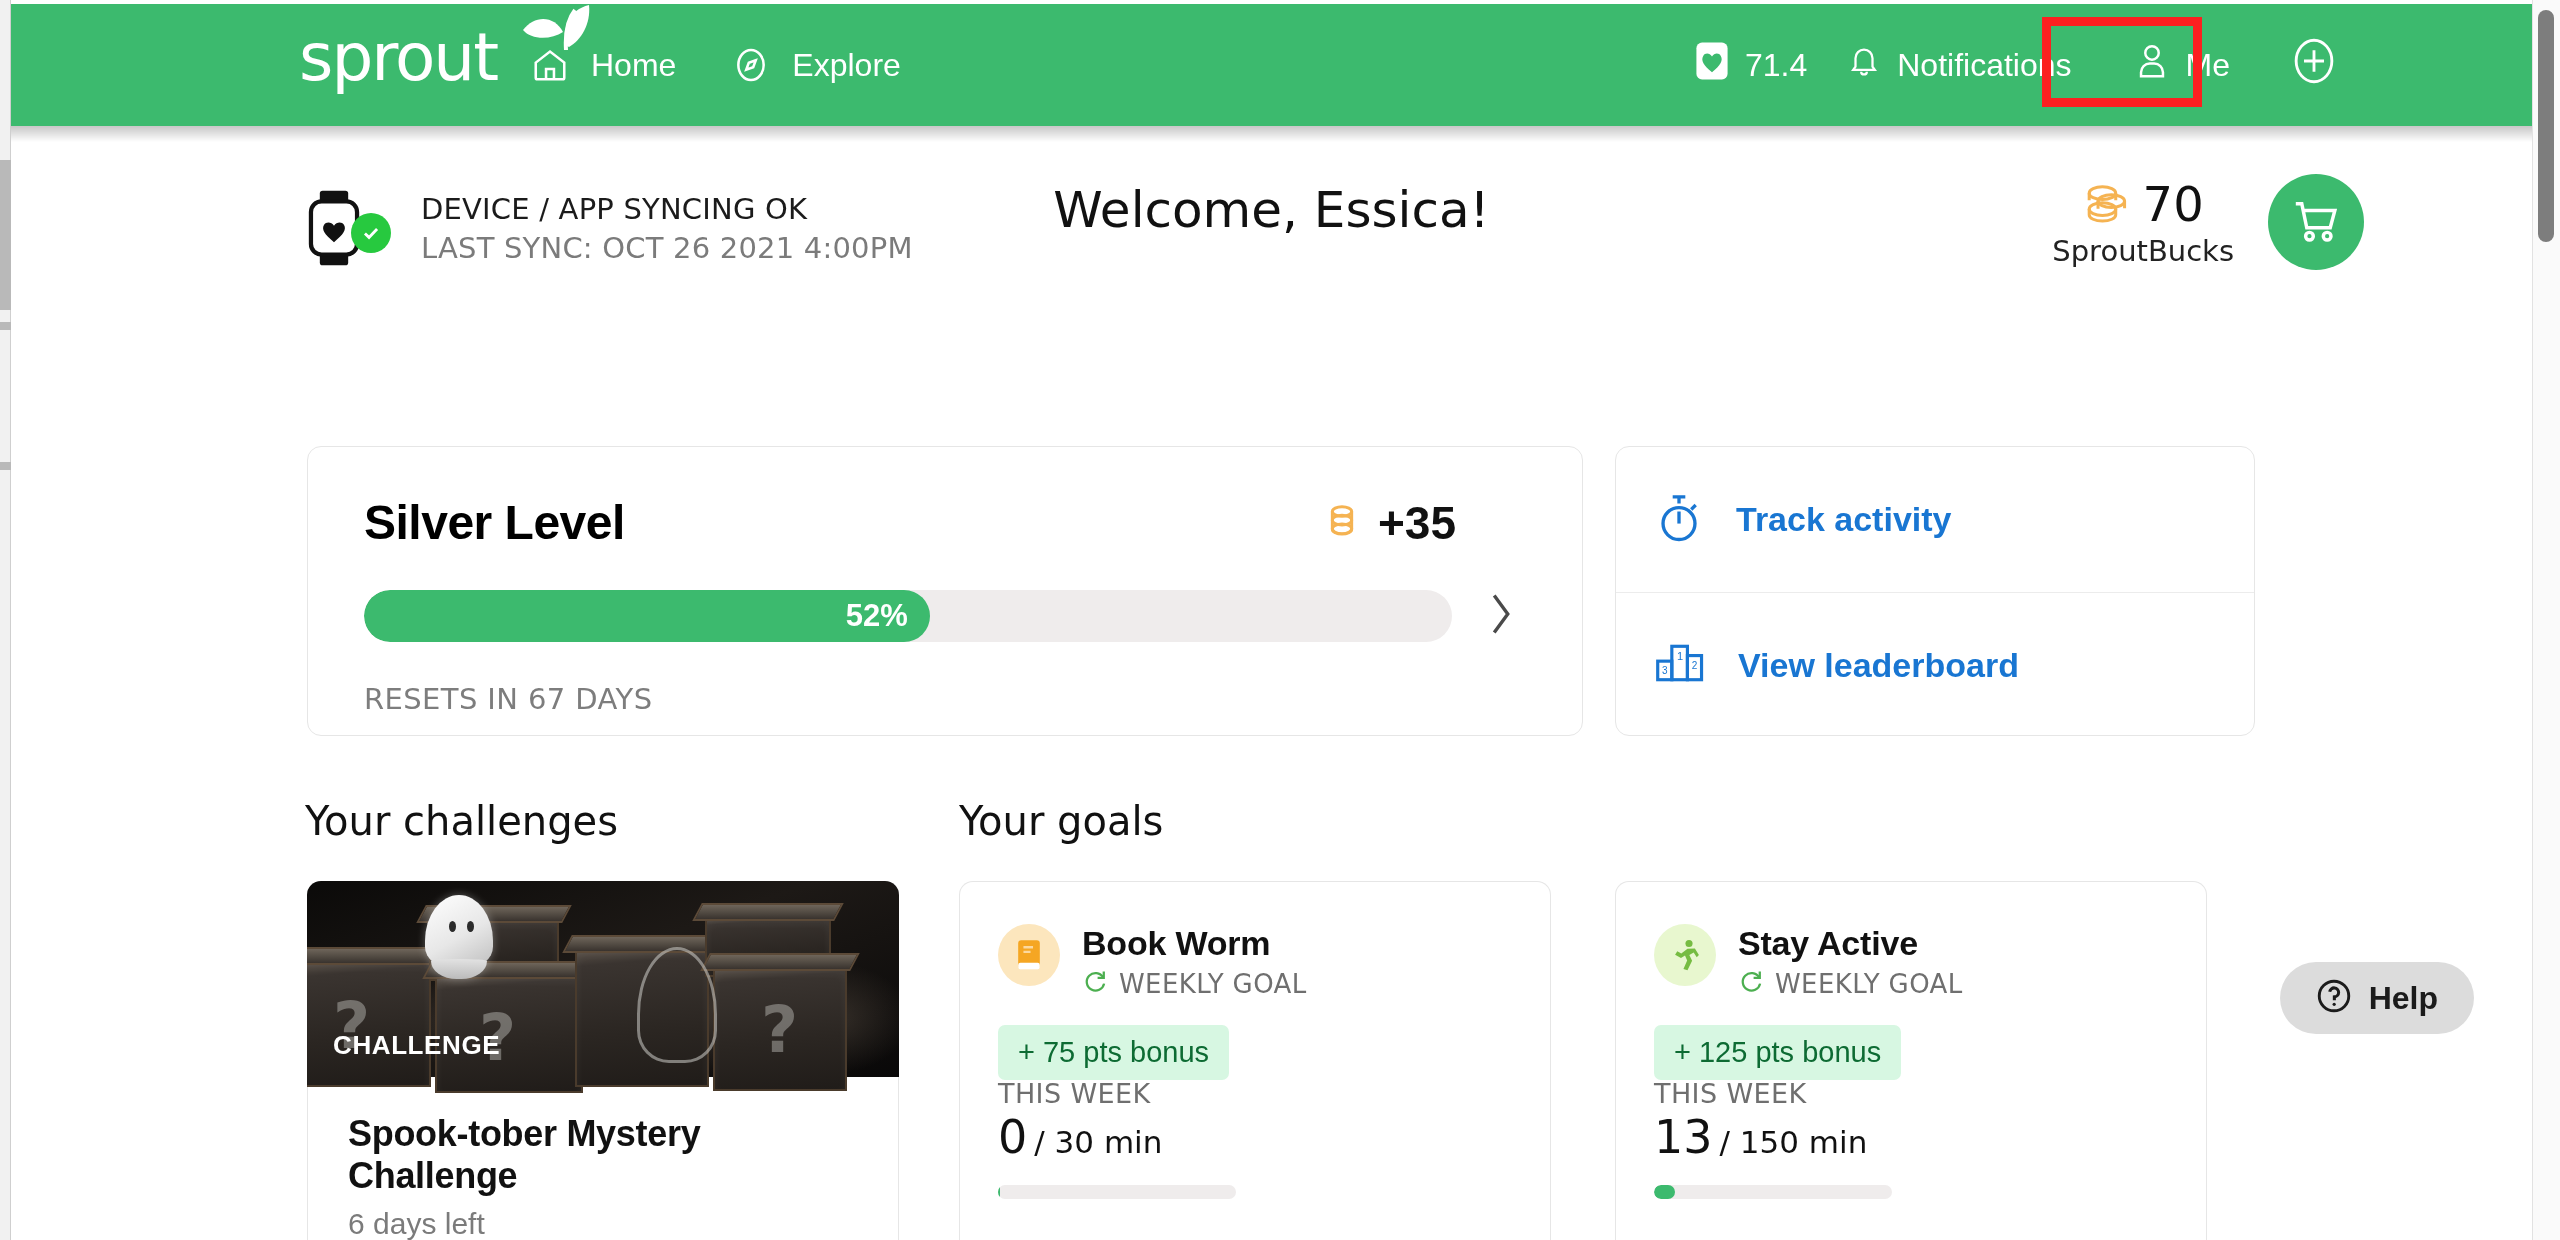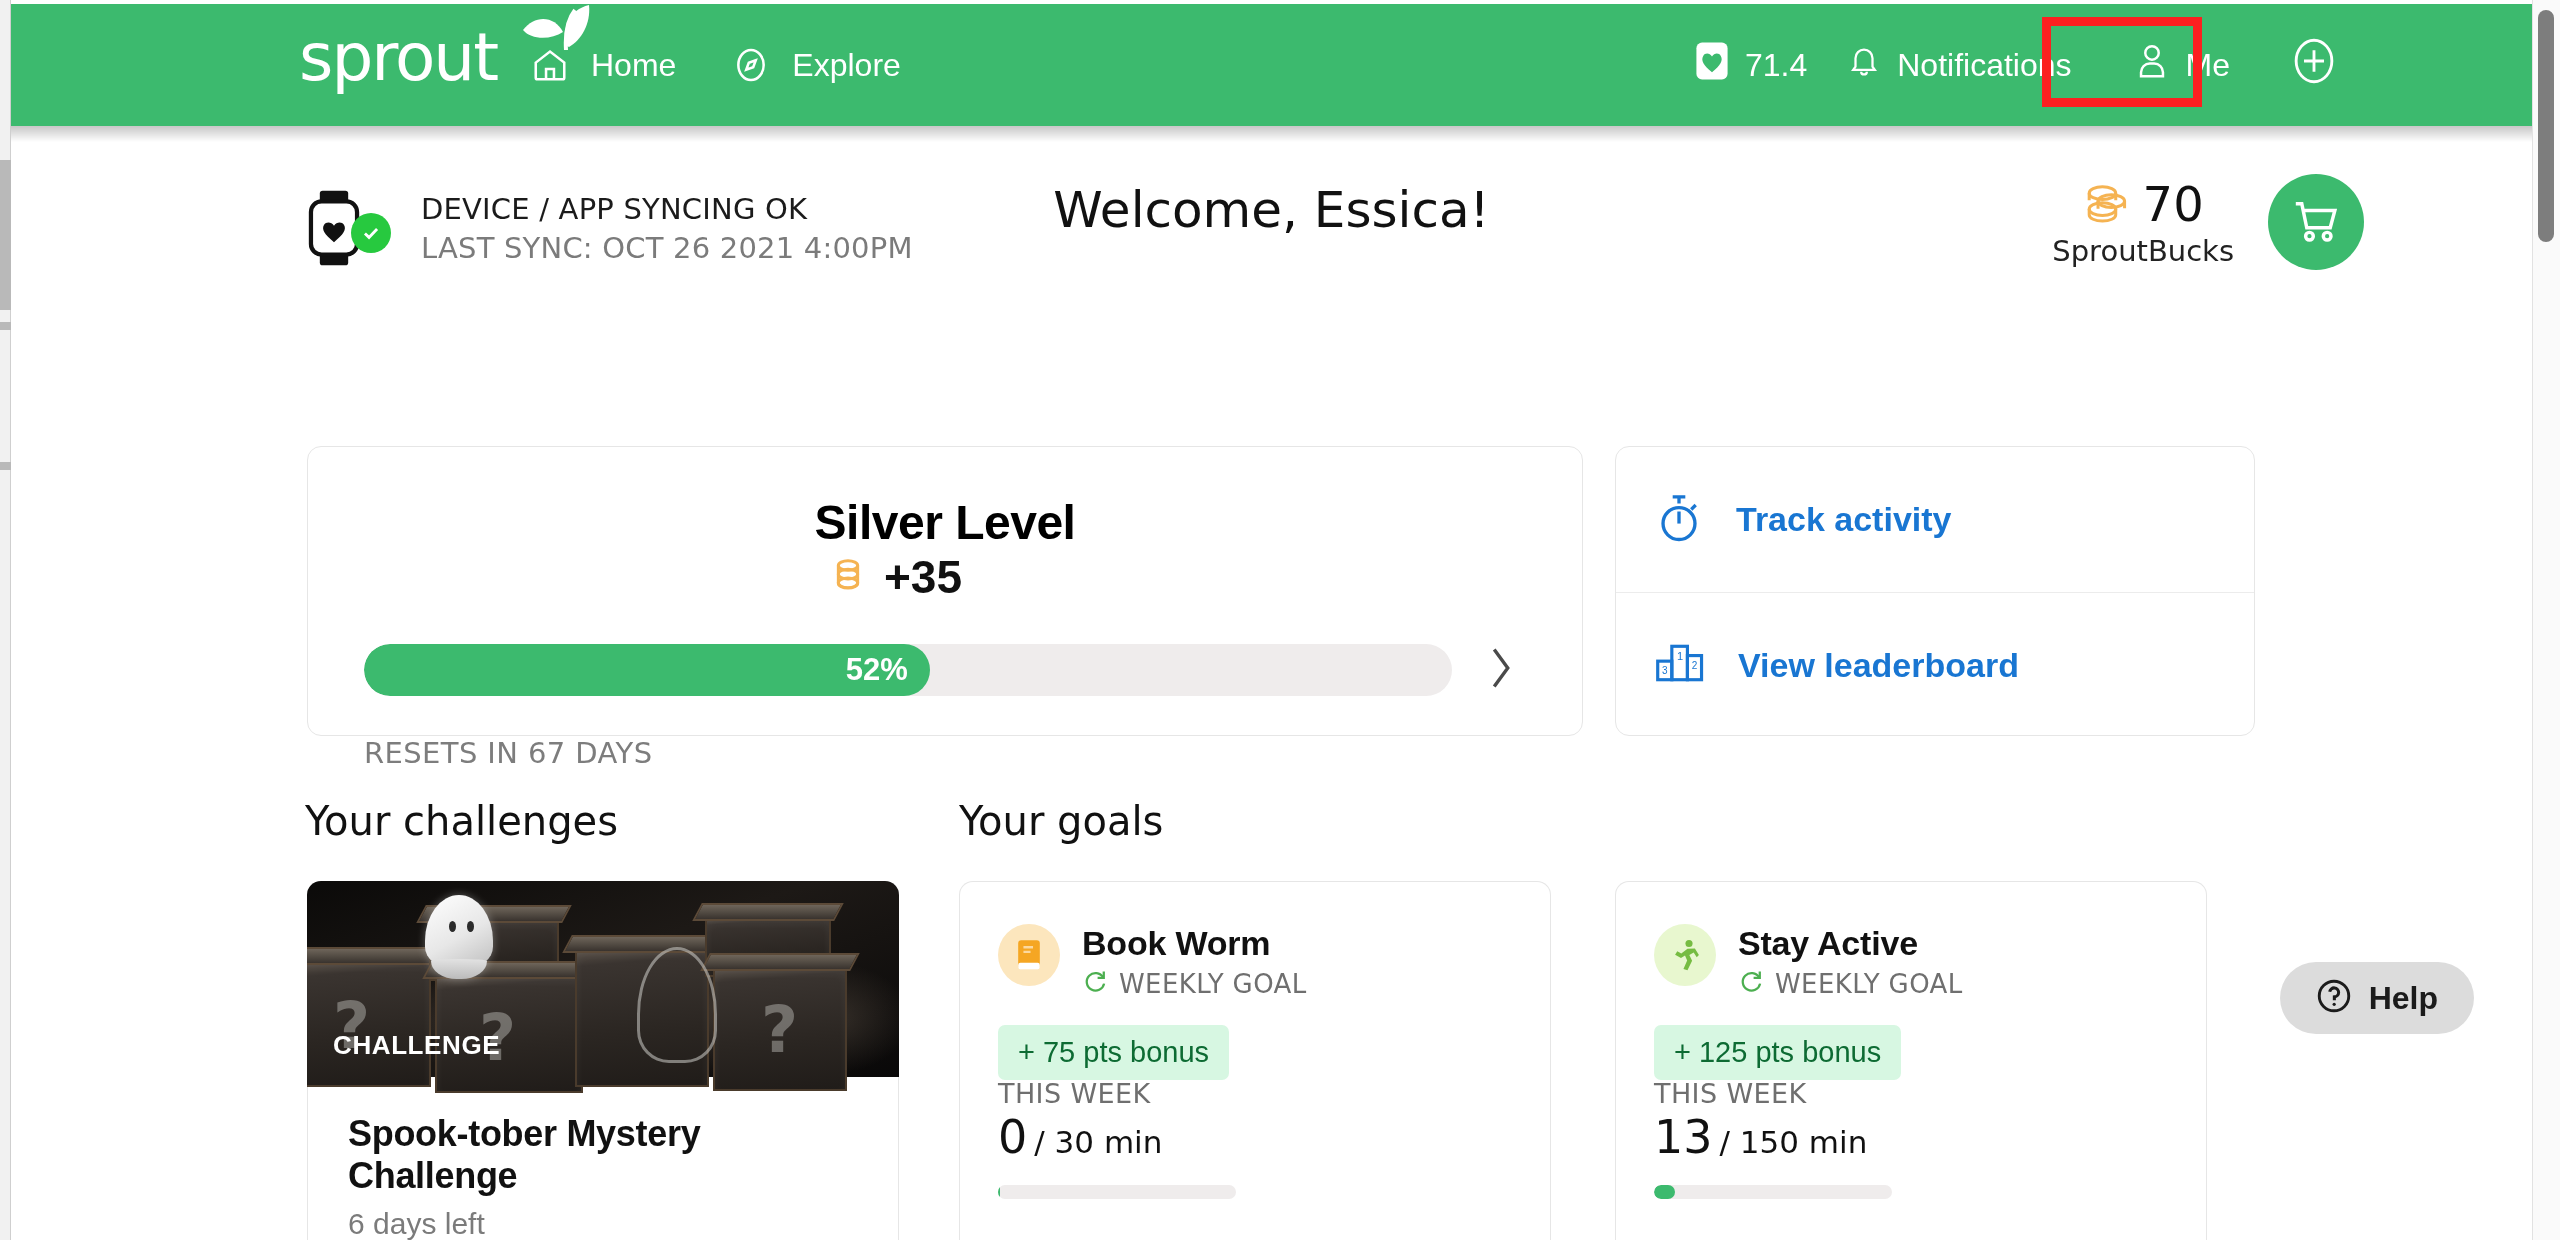--- a/index.html
+++ b/index.html
@@ -158,23 +158,23 @@
   .card {
     background: #ffffff;
     border: 1px solid #e6e6e6;
     border-radius: 14px;
   }
   .level-card {
     position: absolute; left: 296px; top: 320px;
     width: 1276px; height: 290px;
     padding: 48px 56px 0 56px;
   }
-  .level-head { display: flex; align-items: center; justify-content: space-between; flex-direction: column; }
+  .level-head { display: flex; align-items: center; justify-content: space-between; }
   .level-title { font-size: 48px; font-weight: 700; color: #000; letter-spacing: -0.5px; }
-  .level-bonus { display: flex; align-items: center; gap: 16px; margin-right: 100px; }
+  .level-bonus { display: flex; align-items: center; gap: 16px; margin-right: 70px; }
   .level-bonus-num { font-size: 46px; font-weight: 700; color: #111; }
   .level-bar-row { display: flex; align-items: center; gap: 36px; margin-top: 40px; }
   .level-bar {
     position: relative;
     width: 1088px; height: 52px;
     background: #efecec; border-radius: 26px; overflow: hidden;
   }
   .level-bar-fill {
     position: absolute; left: 0; top: 0; height: 52px;
     background: #3cba6e; border-radius: 26px;

